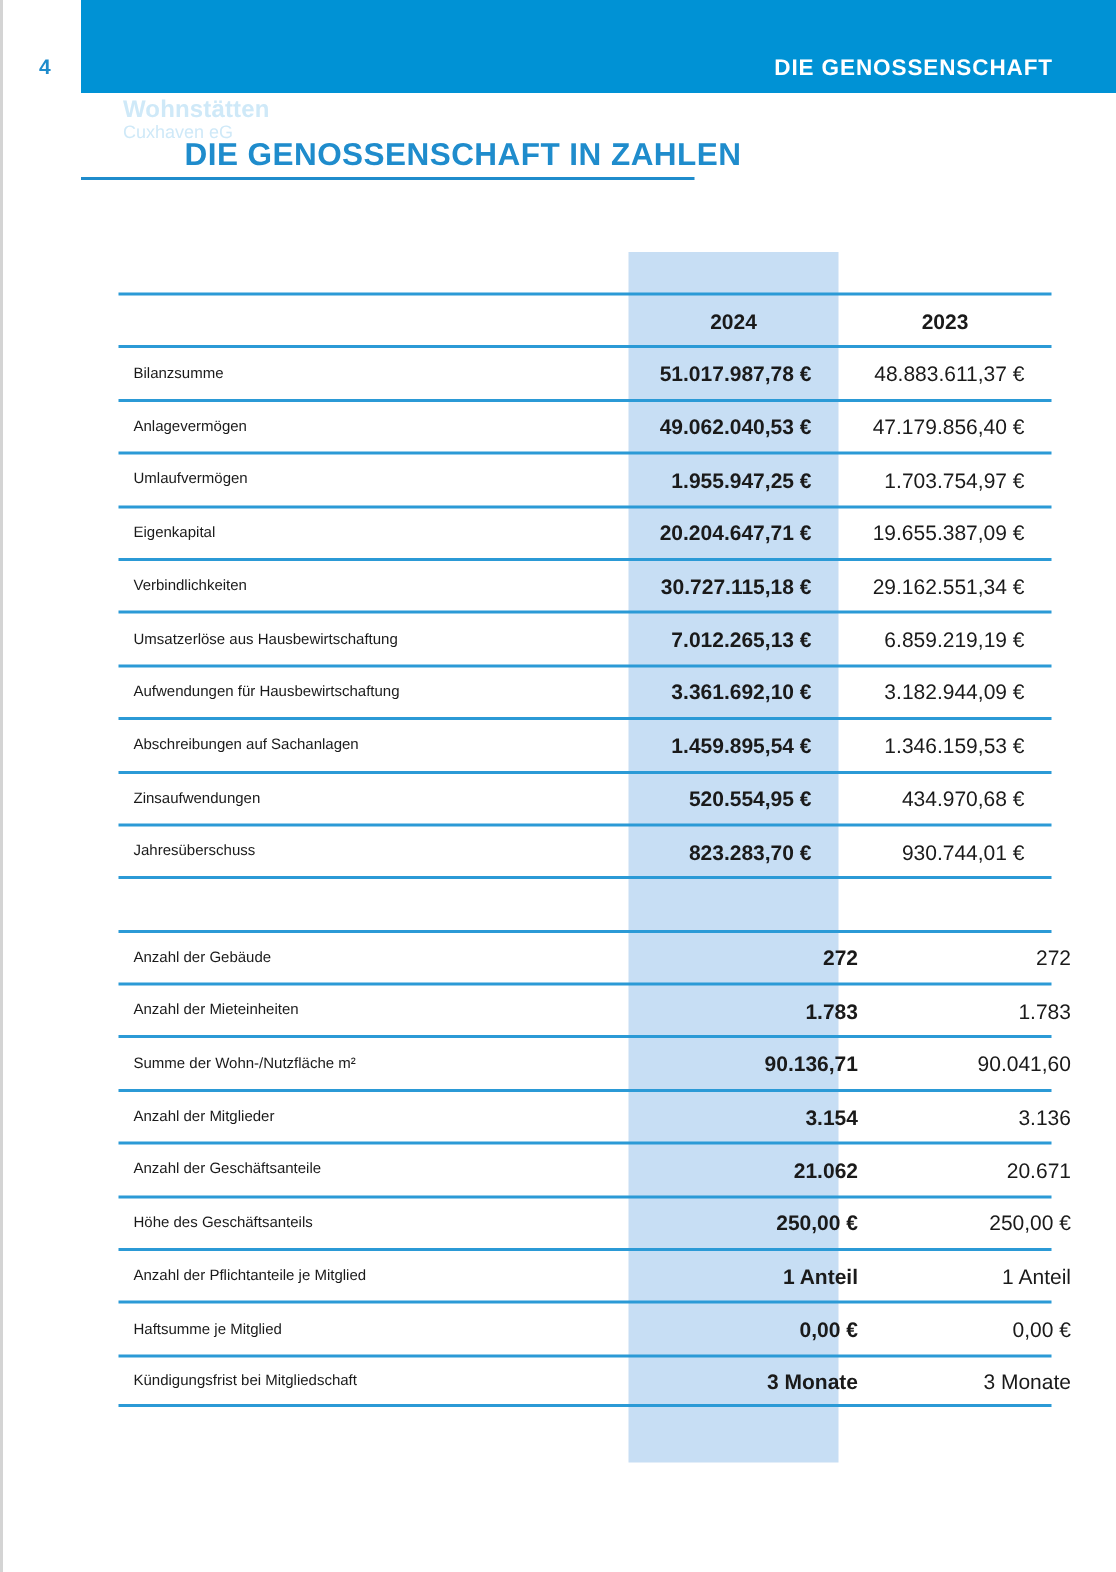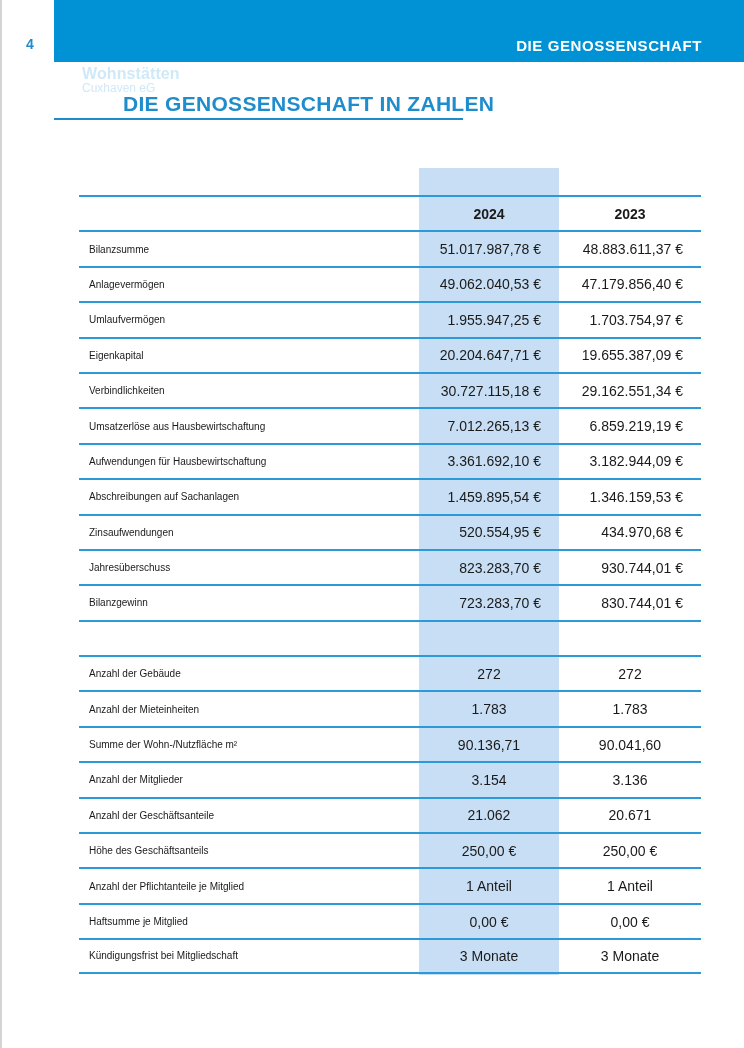--- a/index.html
+++ b/index.html
@@ -13,26 +13,26 @@
   .brand-line2 { font-size: 12px; font-weight: normal; display: block; }
   .section-label { position: absolute; right: 42px; top: 37px; font-size: 15px; font-weight: bold; color: #ffffff; letter-spacing: 0.6px; }
   .page-title { position: absolute; left: 79px; top: 92px; font-size: 21px; font-weight: bold; color: #1f8ccc; letter-spacing: 0.3px; margin-left: 44px; }
   .title-rule { position: absolute; left: 54px; top: 118px; width: 409px; height: 2px; background: #1f8ccc; }
   .highlight-col { position: absolute; left: 419px; top: 168px; width: 140px; height: 807px; background: #c7def4; }
   .data-table { position: absolute; left: 79px; top: 195px; width: 622px; }
   .row { position: relative; height: 35.4px; border-top: 2px solid #2b9ad6; display: flex; align-items: center; }
   .row.last { border-bottom: 2px solid #2b9ad6; }
   .cell-label { position: absolute; left: 10px; font-size: 10px; color: #1a1a1a; white-space: nowrap; }
   .cell-2024, .cell-2023 { position: absolute; font-size: 14px; color: #1a1a1a; white-space: nowrap; }
-  .cell-2024 { left: 340px; width: 140px; }
+  .cell-2024 { left: 340px; width: 140px; font-weight: bold; }
   .cell-2023 { left: 480px; width: 142px; }
   .right { text-align: right; }
   .cell-2024.right { padding-right: 18px; }
   .cell-2023.right { padding-right: 18px; }
-  .center { text-align: center; }
+  .center { text-align: right; margin-left: 13px; }
   .head .cell-2024, .head .cell-2023 { font-weight: bold; text-align: center; }
 </style>
 </head>
 <body>
 
 <div class="left-edge"></div>
 <div class="page-number">4</div>
 
 <div class="header-bar">
   <div class="brand">
@@ -97,25 +97,20 @@
       <div class="row">
         <span class="cell-label">Zinsaufwendungen</span>
         <span class="cell-2024 right">520.554,95 €</span>
         <span class="cell-2023 right">434.970,68 €</span>
       </div>
       <div class="row">
         <span class="cell-label">Jahresüberschuss</span>
         <span class="cell-2024 right">823.283,70 €</span>
         <span class="cell-2023 right">930.744,01 €</span>
       </div>
-      <div class="row">
-        <span class="cell-label">Bilanzgewinn</span>
-        <span class="cell-2024 right">723.283,70 €</span>
-        <span class="cell-2023 right">830.744,01 €</span>
-      </div>
     </div>
   <div class="row"></div>
   <div id="other-rows">
       <div class="row">
         <span class="cell-label">Anzahl der Gebäude</span>
         <span class="cell-2024 center">272</span>
         <span class="cell-2023 center">272</span>
       </div>
       <div class="row">
         <span class="cell-label">Anzahl der Mieteinheiten</span>

